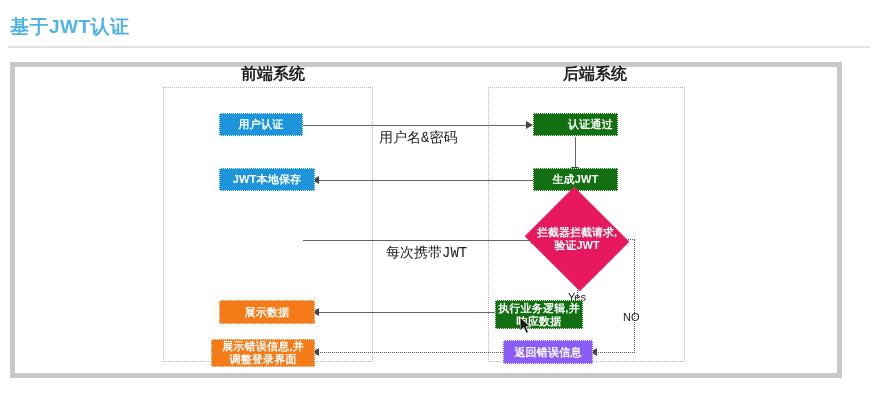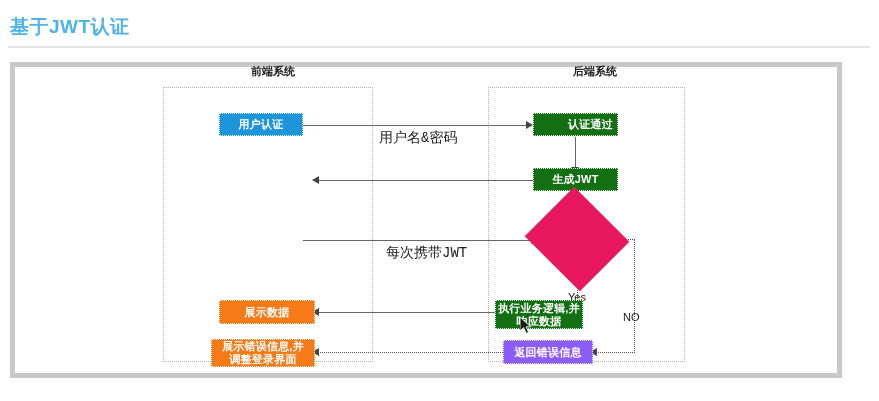--- a/index.html
+++ b/index.html
@@ -53,21 +53,21 @@
   }
   
   .lane {
     position: absolute;
     border: 1px dotted #b5b5b5;
     box-sizing: border-box;
     background: transparent;
   }
   .lane-title {
     position: absolute;
-    font-size: 11px;
+    font-size: 16px;
     font-weight: bold;
     color: #222222;
     white-space: nowrap;
     text-align: center;
   }
   
   .node {
     position: absolute;
     box-sizing: border-box;
     display: flex;
@@ -211,33 +211,36 @@
       <div class="arrow left" style="left:297px; top:281px;"></div>
 
       <div class="edge-label" style="left:364px; top:62px;">用户名&amp;密码</div>
       <div class="edge-label" style="left:371px; top:177px;">每次携带JWT</div>
 
       <div class="branch-label" style="left:553px; top:208px;">Yes</div>
       <div class="branch-label" style="left:608px; top:228px;">NO</div>
 
       <div class="node blue" style="left:204px; top:46px; width:84px; height:23px;">用户认证</div>
 
+      <div class="node blue" style="left:204px; top:101px; width:96px; height:23px;">JWT本地保存</div>
 
 
       <div class="node orange" style="left:204px; top:233px; width:96px; height:24px;">展示数据</div>
 
       <div class="node orange" style="left:196px; top:272px; width:104px; height:28px; white-space:pre-line;">展示错误信息,并
 调整登录界面</div>
 
       <div class="node green" style="left:518px; top:46px; width:85px; height:23px;padding-left:32px;">认证通过</div>
 
       <div class="node green" style="left:518px; top:101px; width:85px; height:23px;">生成JWT</div>
 
       <div class="diamond-wrap" style="left:523px; top:137px; width:78px; height:70px;">
         <div class="diamond-shape"></div>
+        <div class="diamond-label">拦截器拦截请求,
+验证JWT</div>
       </div>
 
       <div class="node green" style="left:480px; top:233px; width:88px; height:29px; white-space:pre-line;">执行业务逻辑,并
 响应数据</div>
 
       <div class="node red" style="left:488px; top:273px; width:90px; height:24px;">返回错误信息</div>
 
       <svg id="mouse-cursor" style="left:505px; top:250px;" viewBox="0 0 12 18">
         <polygon points="0,0 0,14 3.6,10.6 6.2,16.4 8.6,15.3 6.1,9.8 10.6,9.8" fill="#1b1b1b" stroke="#ffffff" stroke-width="0.9"></polygon>
       </svg>

